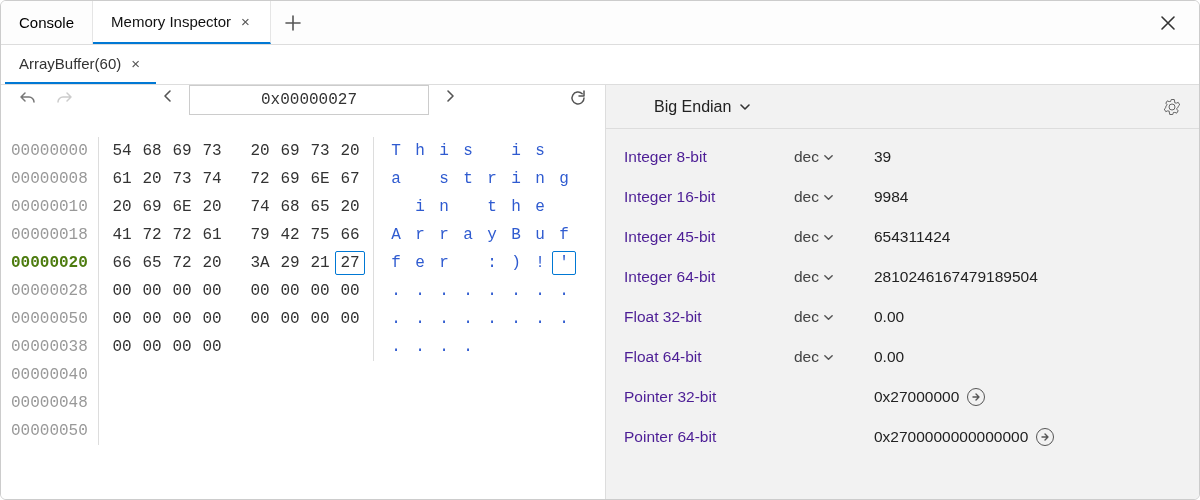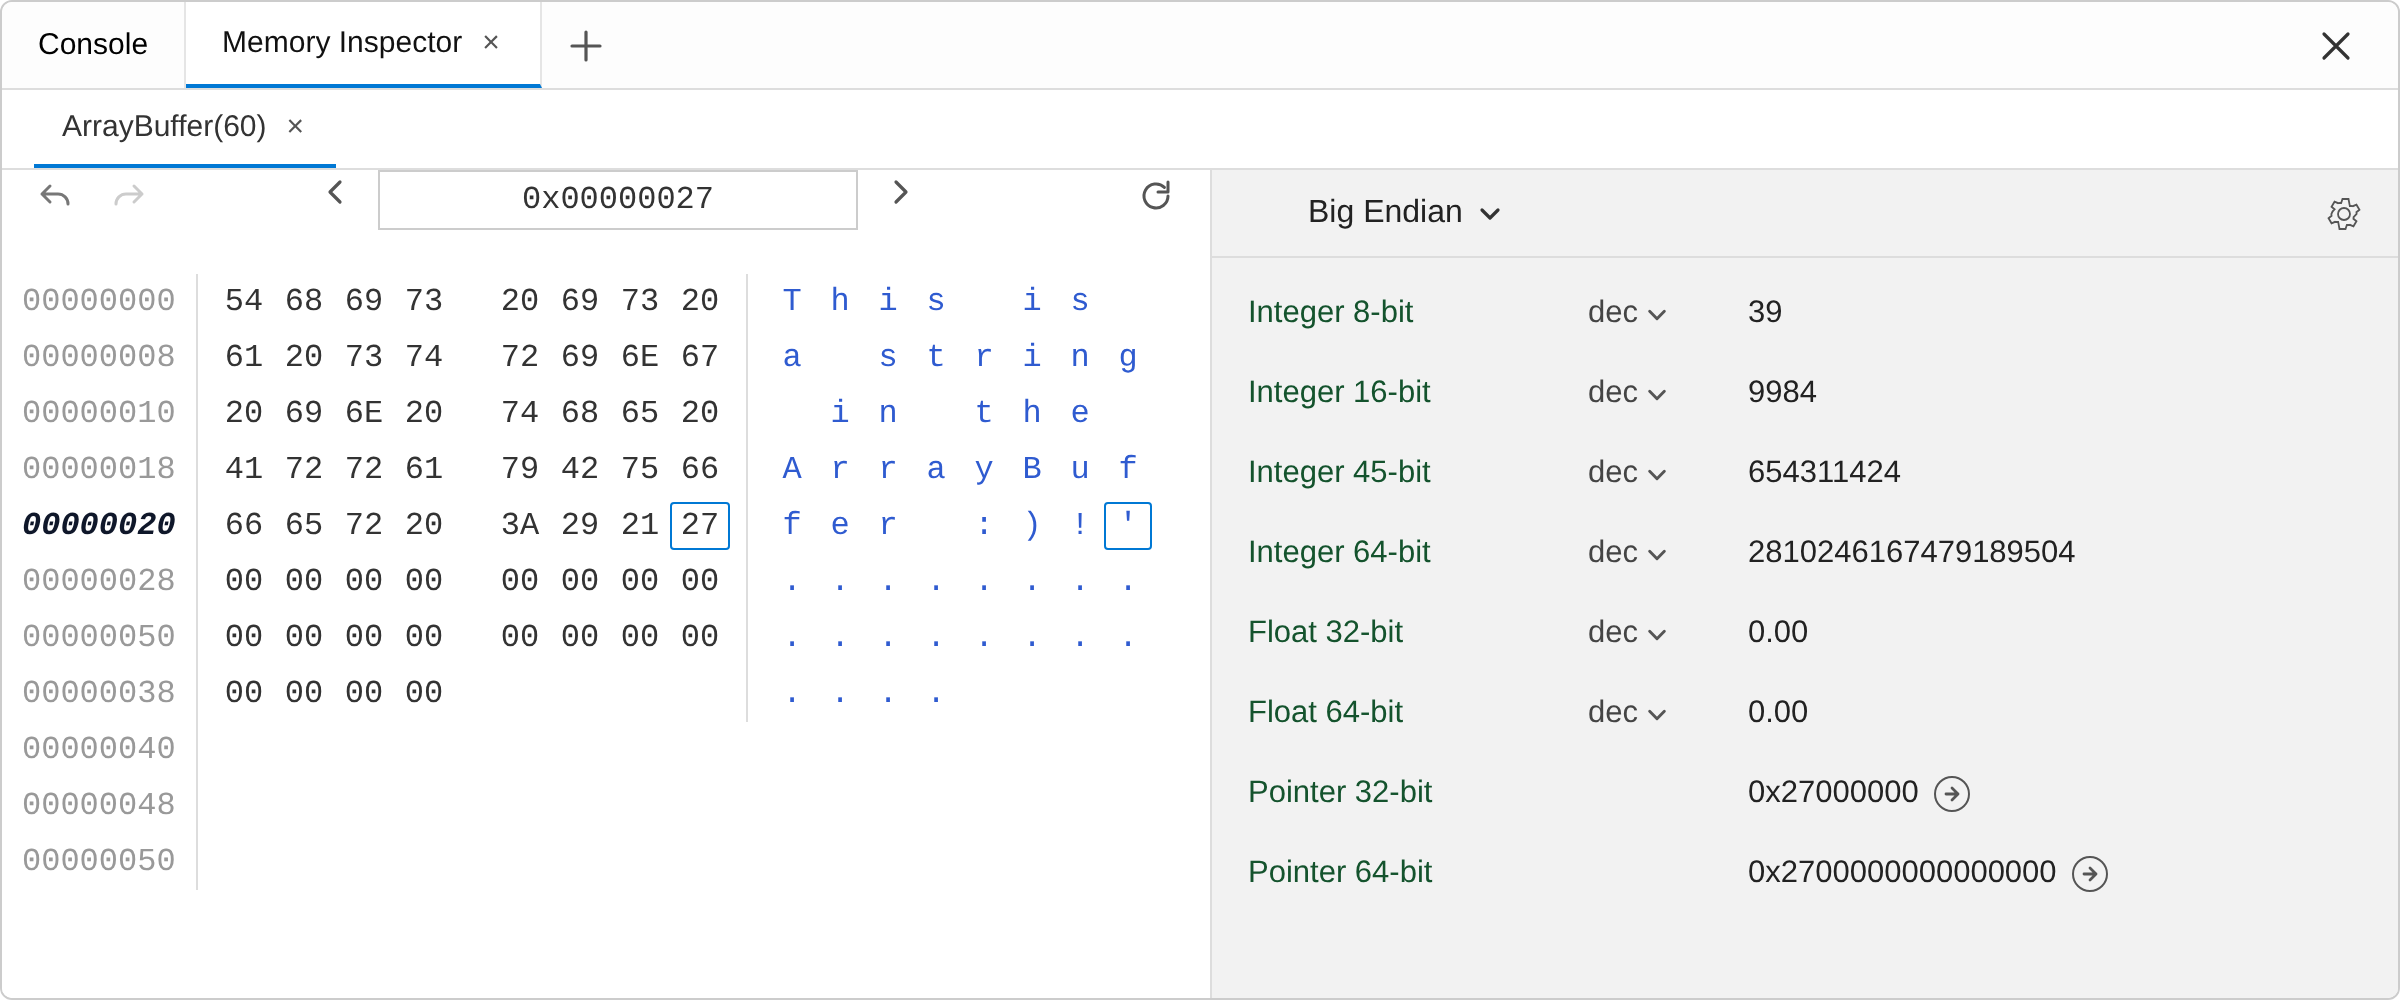--- a/index.html
+++ b/index.html
@@ -68,21 +68,21 @@
     cursor: pointer;
     padding: 4px 8px;
   }
   
   .subtabbar {
     display: flex;
     align-items: flex-end;
     height: 40px;
     border-bottom: 1px solid #ddd;
     background: #fff;
-    padding-left: 16px;
+    padding-left: 4px;
   }
   .subtab {
     padding: 0 14px;
     height: 100%;
     display: flex;
     align-items: center;
     gap: 8px;
     font-size: 15px;
     color: #333;
     cursor: pointer;
@@ -151,21 +151,21 @@
     display: flex;
     align-items: center;
     gap: 0;
   }
   .addr {
     width: 88px;
     color: #999;
     border-right: 1px solid #ddd;
     padding-right: 6px;
   }
-  .addr.active { color: #0f172a; font-weight: 600; font-style: italic; }
+  .addr.active { color: #4d7c0f; font-weight: 600; }
   .bytes {
     display: flex;
     padding-left: 8px;
     border-right: 1px solid #ddd;
     padding-right: 8px;
   }
   .byte {
     width: 30px;
     text-align: center;
     color: #333;
@@ -221,21 +221,21 @@
   .values {
     padding: 8px 0;
   }
   .vrow {
     display: flex;
     align-items: center;
     height: 40px;
     padding: 0 18px;
     font-size: 15.5px;
   }
-  .vlabel { width: 170px; color: #14532d; }
+  .vlabel { width: 170px; color: #4c1d95; }
   .vfmt {
     width: 80px;
     color: #444;
     display: flex;
     align-items: center;
     gap: 4px;
     cursor: pointer;
   }
   .vval {
     flex: 1;

